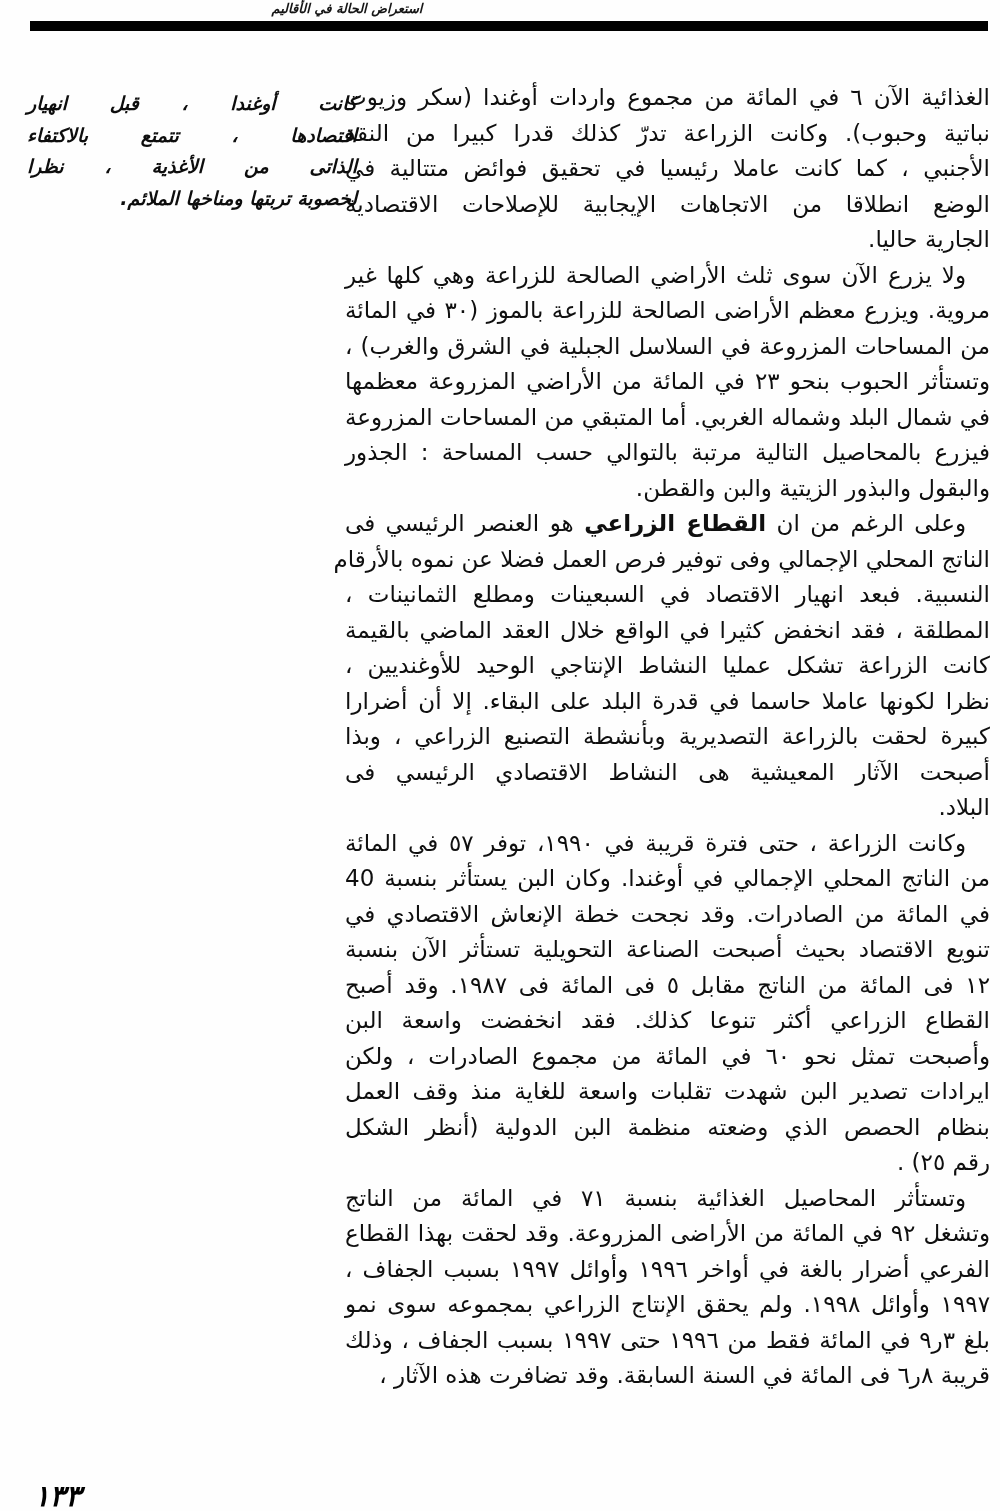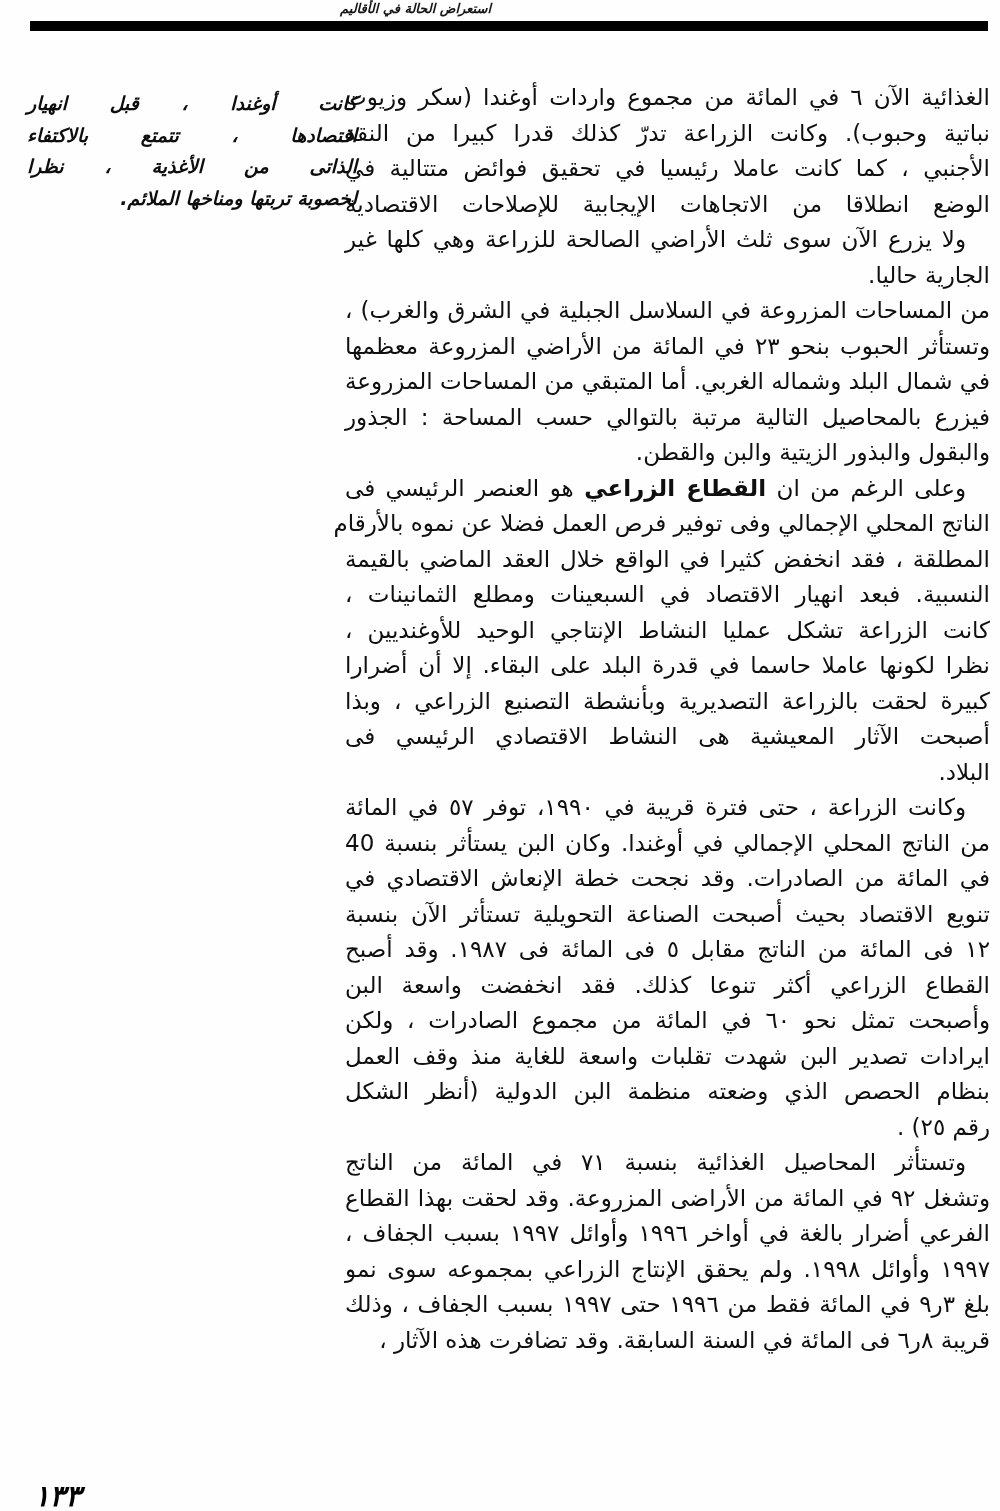--- a/index.html
+++ b/index.html
@@ -2,22 +2,22 @@
 <html lang="ar"><head>
 <meta charset="utf-8">
 <style>
   html,body{margin:0;padding:0;}
   body{
     width:1000px;height:1511px;position:relative;overflow:hidden;
     background:#fefefe;color:#111;
     font-family:"DejaVu Sans","Liberation Sans",sans-serif;
   }
   .running-header{
-    position:absolute;top:1px;left:231px;width:260px;
-    direction:rtl;text-align:right;
+    position:absolute;top:1px;left:217px;width:260px;
+    direction:rtl;text-align:center;
     font-size:13px;font-weight:bold;font-style:italic;
     color:#151515;letter-spacing:0.5px;white-space:nowrap;
   }
   .header-rule{
     position:absolute;top:21px;left:30px;width:958px;height:10px;
     background:#000;
   }
   .sidebar-note{
     position:absolute;top:88px;left:18px;width:330px;
     direction:rtl;font-weight:bold;font-style:italic;
@@ -54,31 +54,32 @@
     <div class="sline">اقتصادها ، تتمتع بالاكتفاء</div>
     <div class="sline">الذاتى من الأغذية ، نظرا</div>
     <div class="sline last">لخصوبة تربتها ومناخها الملائم.</div>
   </div>
 
 <div class="main-text">
     <div class="tline">الغذائية الآن ٦ في المائة من مجموع واردات أوغندا (سكر وزيوت</div>
     <div class="tline">نباتية وحبوب). وكانت الزراعة تدرّ كذلك قدرا كبيرا من النقد</div>
     <div class="tline">الأجنبي ، كما كانت عاملا رئيسيا في تحقيق فوائض متتالية في</div>
     <div class="tline">الوضع انطلاقا من الاتجاهات الإيجابية للإصلاحات الاقتصادية</div>
+    <div class="tline pend">الجارية حاليا.</div>
     <div class="tline indent">ولا يزرع الآن سوى ثلث الأراضي الصالحة للزراعة وهي كلها غير</div>
-    <div class="tline pend">الجارية حاليا.</div>
+    <div class="tline">مروية. ويزرع معظم الأراضى الصالحة للزراعة بالموز (٣٠ في المائة</div>
     <div class="tline">من المساحات المزروعة في السلاسل الجبلية في الشرق والغرب) ،</div>
     <div class="tline">وتستأثر الحبوب بنحو ٢٣ في المائة من الأراضي المزروعة معظمها</div>
     <div class="tline">في شمال البلد وشماله الغربي. أما المتبقي من المساحات المزروعة</div>
     <div class="tline">فيزرع بالمحاصيل التالية مرتبة بالتوالي حسب المساحة : الجذور</div>
     <div class="tline pend">والبقول والبذور الزيتية والبن والقطن.</div>
     <div class="tline indent">وعلى الرغم من ان <b>القطاع الزراعي</b> هو العنصر الرئيسي فى</div>
     <div class="tline">الناتج المحلي الإجمالي وفى توفير فرص العمل فضلا عن نموه بالأرقام</div>
+    <div class="tline">النسبية. فبعد انهيار الاقتصاد في السبعينات ومطلع الثمانينات ،</div>
     <div class="tline">المطلقة ، فقد انخفض كثيرا في الواقع خلال العقد الماضي بالقيمة</div>
-    <div class="tline">النسبية. فبعد انهيار الاقتصاد في السبعينات ومطلع الثمانينات ،</div>
     <div class="tline">كانت الزراعة تشكل عمليا النشاط الإنتاجي الوحيد للأوغنديين ،</div>
     <div class="tline">نظرا لكونها عاملا حاسما في قدرة البلد على البقاء. إلا أن أضرارا</div>
     <div class="tline">كبيرة لحقت بالزراعة التصديرية وبأنشطة التصنيع الزراعي ، وبذا</div>
     <div class="tline">أصبحت الآثار المعيشية هى النشاط الاقتصادي الرئيسي فى</div>
     <div class="tline pend">البلاد.</div>
     <div class="tline indent">وكانت الزراعة ، حتى فترة قريبة في ١٩٩٠، توفر ٥٧ في المائة</div>
     <div class="tline">من الناتج المحلي الإجمالي في أوغندا. وكان البن يستأثر بنسبة 40</div>
     <div class="tline">في المائة من الصادرات. وقد نجحت خطة الإنعاش الاقتصادي في</div>
     <div class="tline">تنويع الاقتصاد بحيث أصبحت الصناعة التحويلية تستأثر الآن بنسبة</div>
     <div class="tline">١٢ فى المائة من الناتج مقابل ٥ فى المائة فى ١٩٨٧. وقد أصبح</div>

